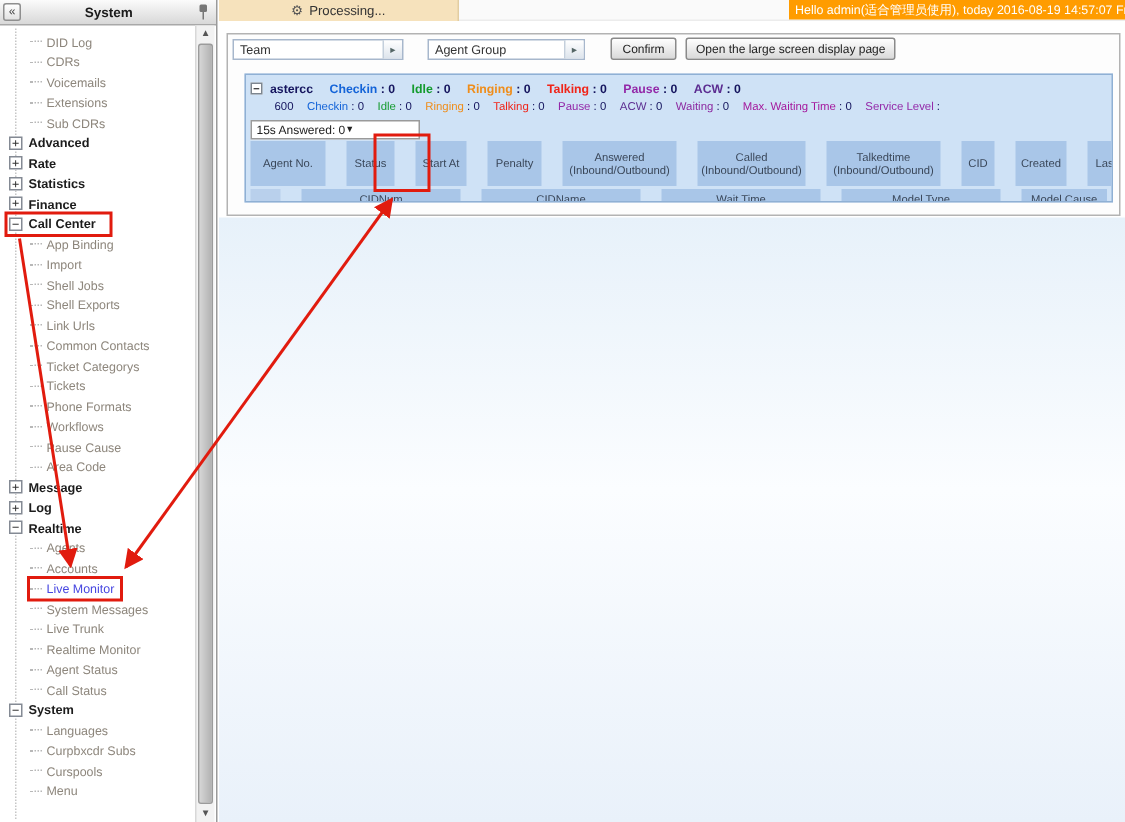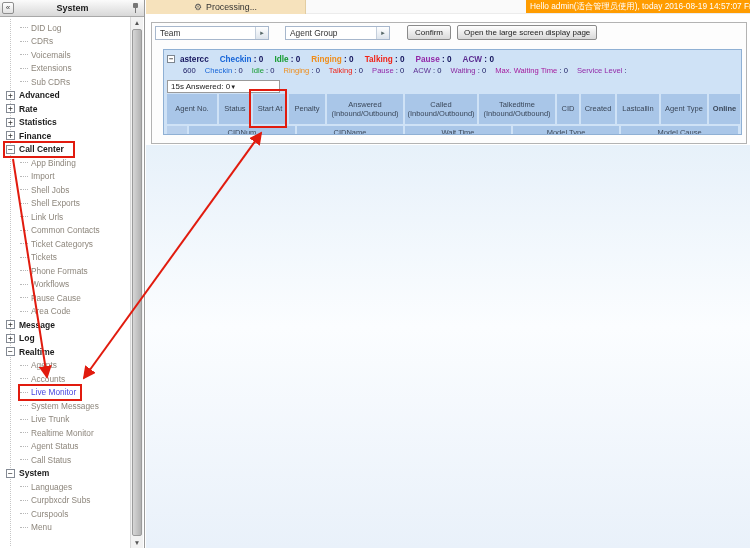--- a/index.html
+++ b/index.html
@@ -54,21 +54,21 @@
   .blue-table { position:absolute; left:11px; top:26px; width:579px; height:86px; border:1px solid #8fb0d4; padding:2px 3px; white-space:nowrap; overflow:hidden; }
   .mrowA { height:14px; display:flex; align-items:center; font-size:8.2px; font-weight:bold; color:#15155e; }
   .minus-box { width:8px; height:8px; border:1px solid #7d8globals8; border:1px solid #7d8690; background:#fff; font-size:7px; line-height:6px; text-align:center; color:#333; margin-right:5px; flex:none; font-family:"DejaVu Sans Mono", monospace; }
   .mrowB { height:13px; margin-left:16px; display:flex; align-items:flex-start; font-size:7.6px; font-weight:normal; color:#15155e; }
   .stat { margin-left:9px; }
   .mrowA .stat { margin-left:11px; }
   .stat .sep,.stat .val { color:#15155e; }
   .answered-select { margin-top:1px; width:113px; height:13px; background:#fff; border:1px solid #9a9a9a; display:flex; align-items:center; padding:0 3px; font-size:8px; color:#222; }
   .answered-select .arr { font-size:6px; color:#222; }
 
-  .hrow { display:flex; gap:2px; margin-top:1px; }
+  .hrow { display:flex; gap:14px; margin-top:1px; }
   .hcell { background:#a9c6e8; color:#3a4759; font-size:7.5px; text-align:center; display:flex; flex-direction:column; align-items:center; justify-content:center; line-height:1.25; flex:none; overflow:hidden; }
   .hrow1 .hcell { height:30px; }
   .hrow2 { margin-top:2px; }
   .hrow2 .hcell { height:13px; }
   .hrow2 .hcell.spacer { background:#b9d0ec; }
   .hrow2 .hcell:last-child { flex:1; }
 
   .anno-svg { position:absolute; left:0; top:0; width:750px; height:548px; pointer-events:none; z-index:60; }
 </style>
 </head>

